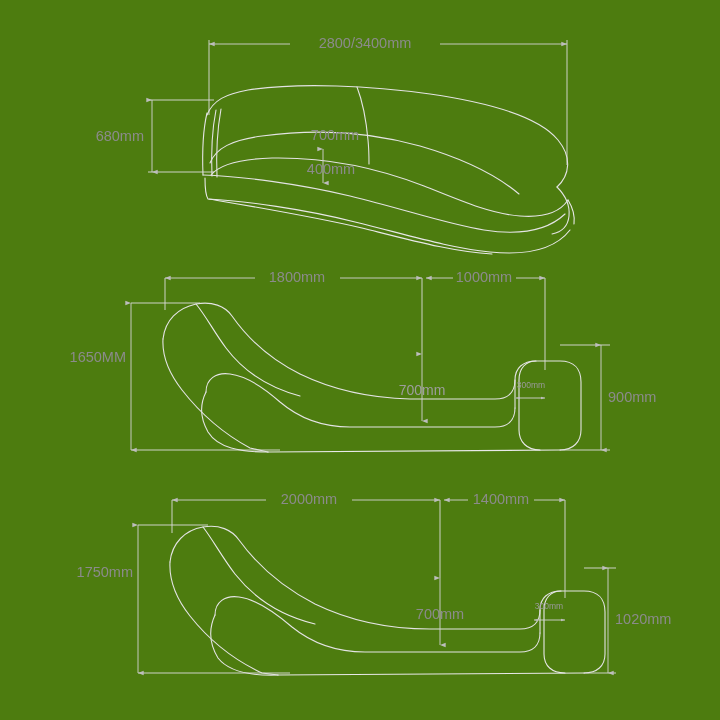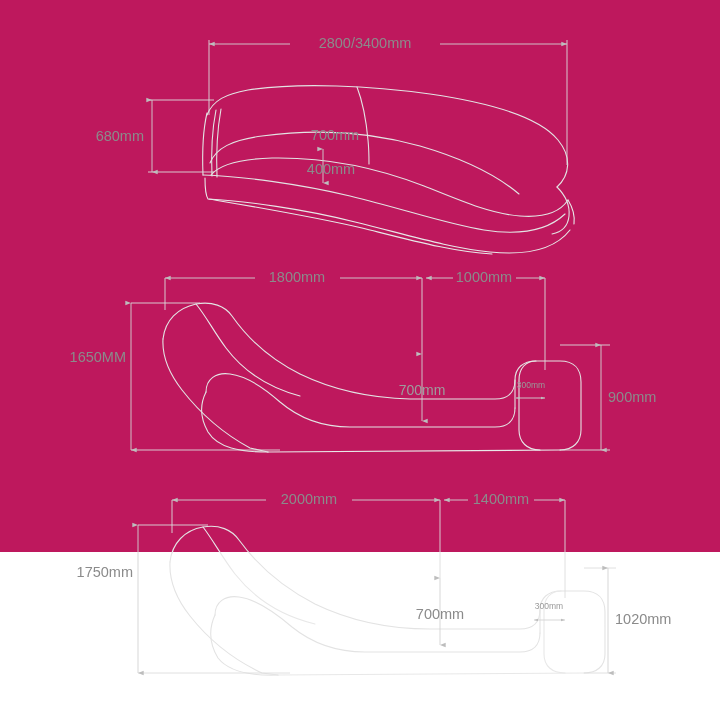--- a/index.html
+++ b/index.html
@@ -9,22 +9,22 @@
   }
   body {
     width: 720px;
     height: 720px;
     font-family: "Liberation Sans", sans-serif;
     overflow: hidden;
   }
   #sheet {
     position: relative;
     width: 720px;
-    height: 552px;
-    background: #be185d;
+    height: 720px;
+    background: #4d7c0f;
   }
   svg.drawing {
     position: absolute;
     left: 0;
     top: 0;
     width: 720px;
     height: 720px;
   }
   .outline {
     fill: none;

